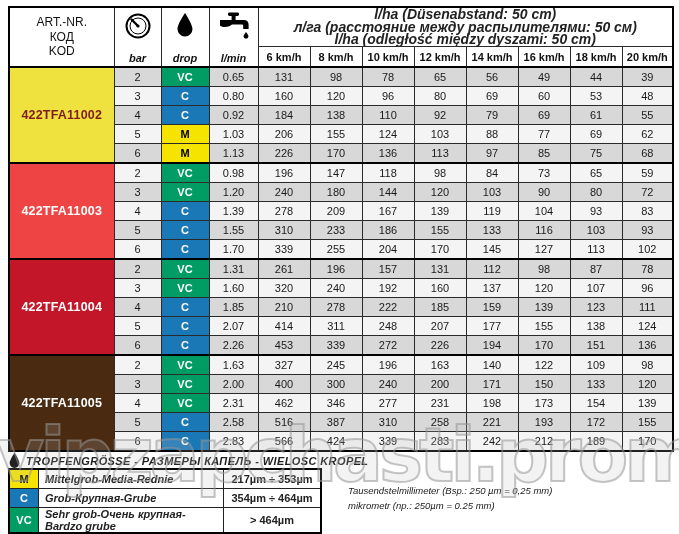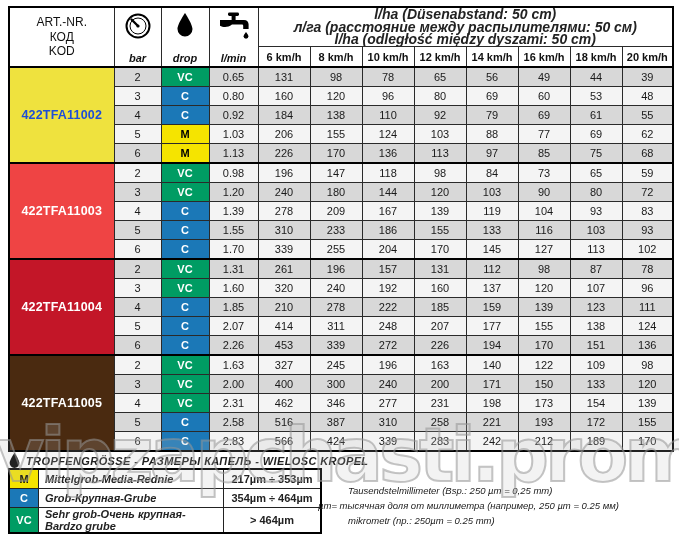--- a/index.html
+++ b/index.html
@@ -130,21 +130,21 @@
           <th>10 km/h</th>
           <th>12 km/h</th>
           <th>14 km/h</th>
           <th>16 km/h</th>
           <th>18 km/h</th>
           <th>20 km/h</th>
         </tr>
     </thead>
     <tbody>
         <tr class="even group-start">
-          <td rowspan="5" class="group-cell" style="background: rgb(239, 226, 62); color: #1d4ed8;">422TFA11002</td>
+          <td rowspan="5" class="group-cell" style="background: rgb(239, 226, 62); color: #7f1d1d;">422TFA11002</td>
           <td class="plain bar-cell">2</td>
           <td class="drop-cell" style="background: rgb(0, 156, 99); color: rgb(255, 255, 255);">VC</td>
           <td class="plain lmin-cell">0.65</td>
           <td class="plain value-cell">131</td>
           <td class="plain value-cell">98</td>
           <td class="plain value-cell">78</td>
           <td class="plain value-cell">65</td>
           <td class="plain value-cell">56</td>
           <td class="plain value-cell">49</td>
           <td class="plain value-cell">44</td>
@@ -427,18 +427,17 @@
         <tr>
           <td class="lg-code" style="background: rgb(0, 156, 99); color: rgb(255, 255, 255);">VC</td>
           <td class="lg-desc">Sehr grob-Очень крупная-Bardzo grube</td>
           <td class="lg-range">&gt; 464µm</td>
         </tr>
       </tbody>
   </table>
 
   <div class="notes">
     <div class="indent">Tausendstelmillimeter (Bsp.: 250 µm = 0,25 mm)</div>
-    <div>µm= тысячная доля от миллиметра (например, 250 µm = 0.25 мм)</div>
     <div class="indent">mikrometr (np.: 250µm = 0.25 mm)</div>
   </div>
 
   <div class="watermark">vipzapchasti.prom.ua</div>
 </div>
 
 </body></html>

